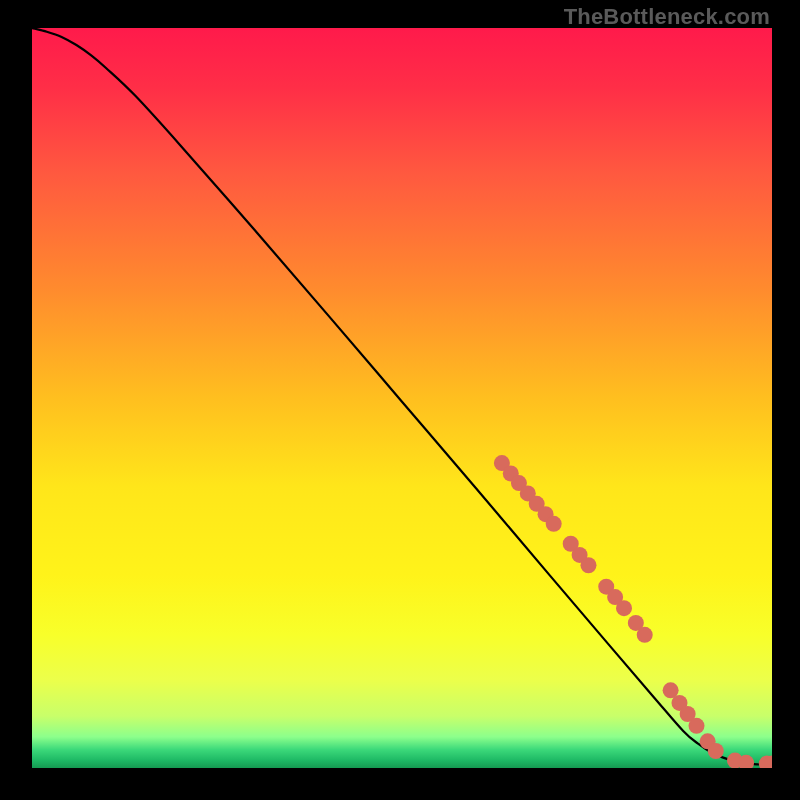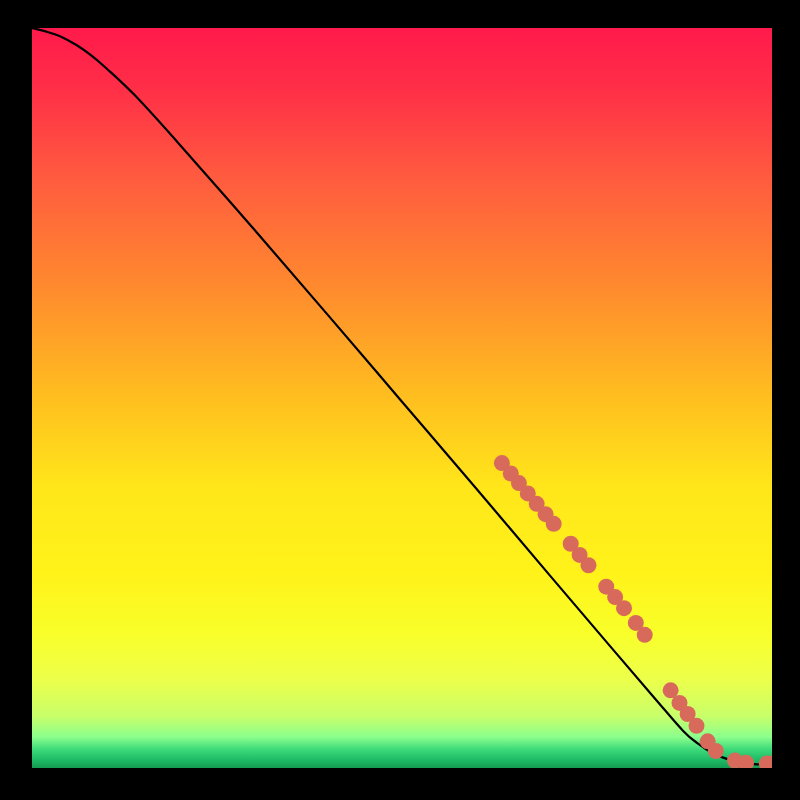--- a/index.html
+++ b/index.html
@@ -34,20 +34,21 @@
     font-weight: 600;
     color: #5a5a5a;
     font-family: Arial, sans-serif;
     letter-spacing: 0.2px;
   }
 </style>
 </head>
 <body>
 
 <div class="frame">
+  <div class="watermark">TheBottleneck.com</div>
   <svg class="plot" viewBox="0 0 740 740" preserveAspectRatio="none">
     <defs>
       <linearGradient id="bg-grad" x1="0" y1="0" x2="0" y2="1">
           <stop offset="0%" stop-color="#ff1a4b"></stop>
           <stop offset="8%" stop-color="#ff2e47"></stop>
           <stop offset="20%" stop-color="#ff5a3f"></stop>
           <stop offset="35%" stop-color="#ff8a2e"></stop>
           <stop offset="50%" stop-color="#ffbf1f"></stop>
           <stop offset="62%" stop-color="#ffe61a"></stop>
           <stop offset="74%" stop-color="#fff31a"></stop>

